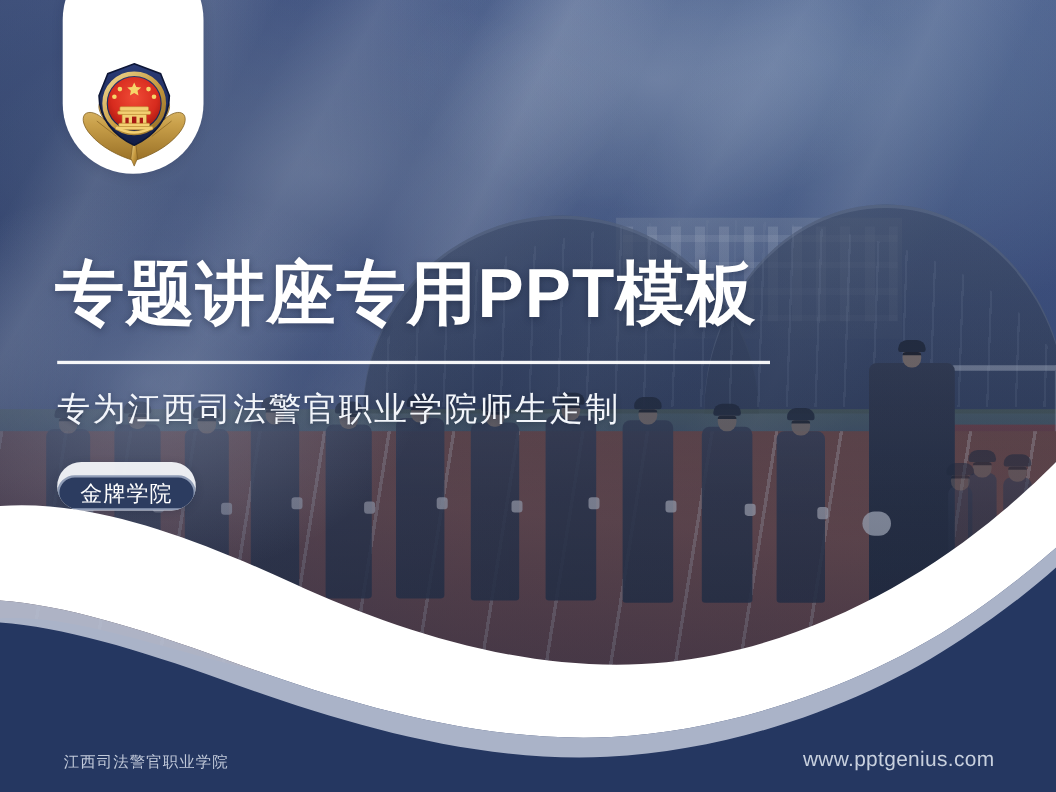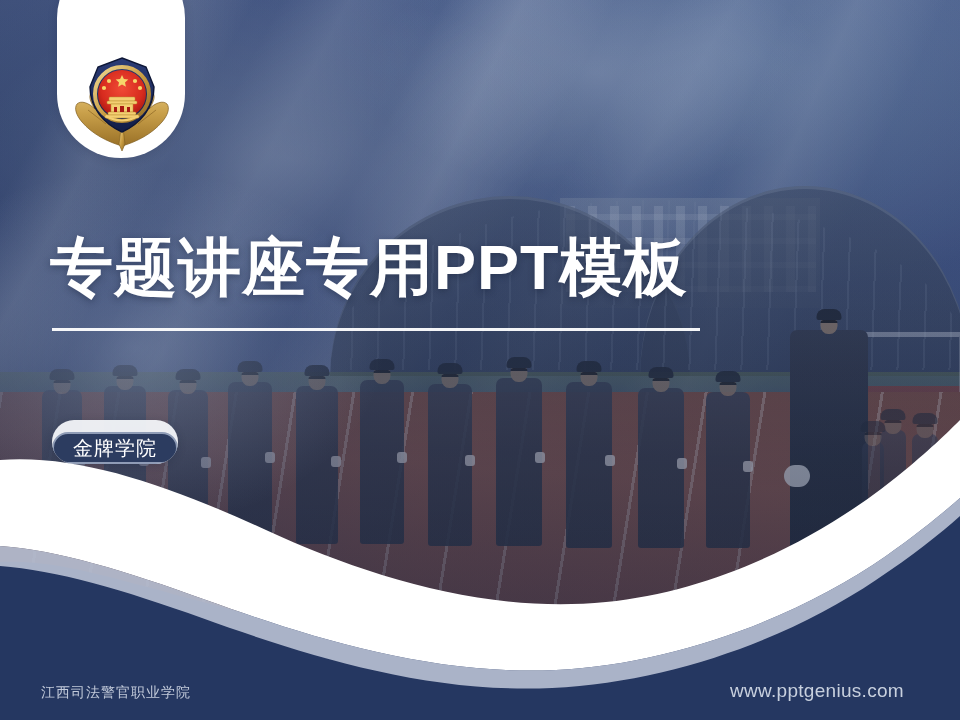--- a/index.html
+++ b/index.html
@@ -210,21 +210,21 @@
     position: absolute;
     left: 0; bottom: 0;
     width: 960px; height: 300px;
     pointer-events: none;
   }
   .wave-wrap svg { display: block; width: 960px; height: 300px; }
 
   
   .footer-left {
     position: absolute;
-    left: 41px; bottom: 18px;
+    left: 58px; bottom: 18px;
     font-size: 14px;
     color: #c2cada;
     letter-spacing: 1px;
   }
   .footer-right {
     position: absolute;
     right: 56px; bottom: 18px;
     font-size: 19px;
     color: #c8d0de;
     letter-spacing: .3px;
@@ -361,20 +361,21 @@
         <rect x="46" y="57" width="3" height="5"></rect>
         <rect x="59" y="57" width="3" height="5"></rect>
       </g>
 
       <path d="M38 66 q16 9 32 0" fill="none" stroke="#f3cf72" stroke-width="2.2"></path>
     </svg>
   </div>
 
   <div class="title">专题讲座专用PPT模板</div>
   <div class="title-rule"></div>
+  <div class="subtitle">专为江西司法警官职业学院师生定制</div>
 
   <div class="tag-pill">
     <span class="tag-left">金牌学院</span>
   </div>
 
   <div class="wave-wrap">
     <svg viewBox="0 0 960 300" preserveAspectRatio="none" xmlns="http://www.w3.org/2000/svg">
 
       <path d="M0 300 L960 300 L960 0 C930 40 880 92 800 140 C700 200 560 236 430 226 C300 216 170 170 80 150 C48 143 22 141 0 142 Z" fill="#253761"></path>
 

